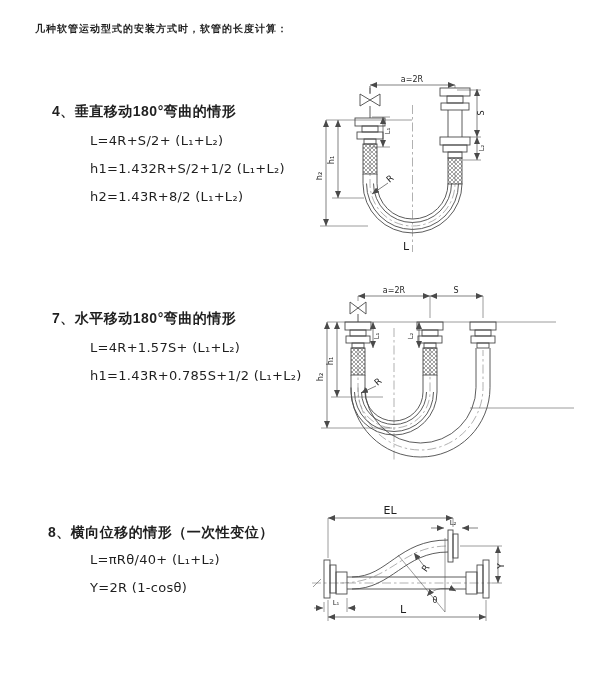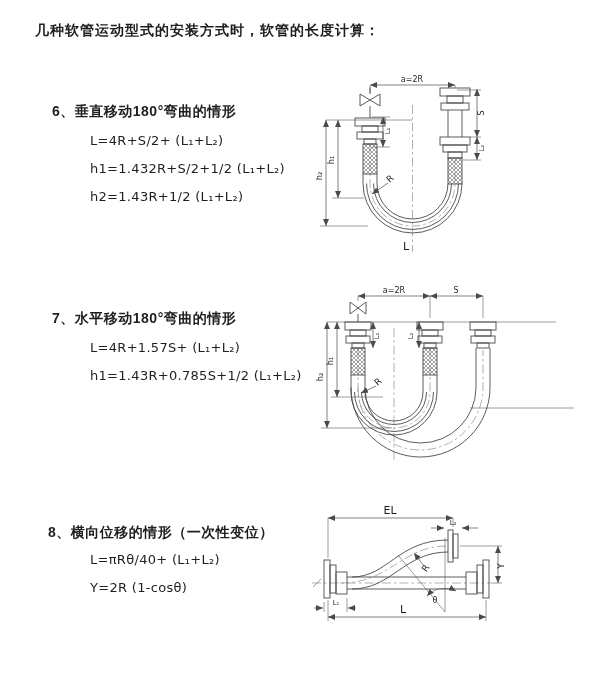--- a/index.html
+++ b/index.html
@@ -2,21 +2,21 @@
 <html style="--line: #4a4a4a; --text: #1f1f1f;"><head>
 <meta charset="utf-8">
 <style>
   html,body{margin:0;padding:0;}
   body{
     width:600px;height:675px;background:#ffffff;overflow:hidden;position:relative;
     font-family:"Liberation Sans","DejaVu Sans",sans-serif;color:var(--text,#1f1f1f);
   }
   .page{position:absolute;inset:0;}
   .title{
-    position:absolute;left:35px;top:22px;font-size:14px;font-weight:700;
+    position:absolute;left:35px;top:22px;font-size:10px;font-weight:700;
     letter-spacing:1px;white-space:nowrap;
   }
   .sec-heading{
     position:absolute;font-size:14px;font-weight:600;letter-spacing:0.5px;white-space:nowrap;
   }
   .formula{
     position:absolute;left:90px;font-size:13px;letter-spacing:0.3px;white-space:nowrap;
     font-family:"DejaVu Sans","Liberation Sans",sans-serif;
   }
   svg.diagram{position:absolute;}
@@ -30,24 +30,24 @@
     font-family:"DejaVu Sans","Liberation Sans",sans-serif;
   }
 </style>
 </head>
 <body>
 
 <div class="page">
 
   <div class="title">几种软管运动型式的安装方式时，软管的长度计算：</div>
 
-  <div class="sec-heading" style="left:52px;top:103px">6、垂直移动180°弯曲的情形</div>
+  <div class="sec-heading" style="left:52px;top:103px">4、垂直移动180°弯曲的情形</div>
   <div class="formula" style="top:133px">L=4R+S/2+ (L₁+L₂)</div>
   <div class="formula" style="top:161px">h1=1.432R+S/2+1/2 (L₁+L₂)</div>
-  <div class="formula" style="top:189px">h2=1.43R+1/2 (L₁+L₂)</div>
+  <div class="formula" style="top:189px">h2=1.43R+8/2 (L₁+L₂)</div>
 
   <div class="sec-heading" style="left:52px;top:310px">7、水平移动180°弯曲的情形</div>
   <div class="formula" style="top:340px">L=4R+1.57S+ (L₁+L₂)</div>
   <div class="formula" style="top:368px">h1=1.43R+0.785S+1/2 (L₁+L₂)</div>
 
   <div class="sec-heading" style="left:48px;top:524px">8、横向位移的情形（一次性变位）</div>
   <div class="formula" style="top:552px">L=πRθ/40+ (L₁+L₂)</div>
   <div class="formula" style="top:580px">Y=2R (1-cosθ)</div>
 
   <svg class="diagram" style="left:316px;top:74px" width="282" height="186" viewBox="316 74 282 186">

